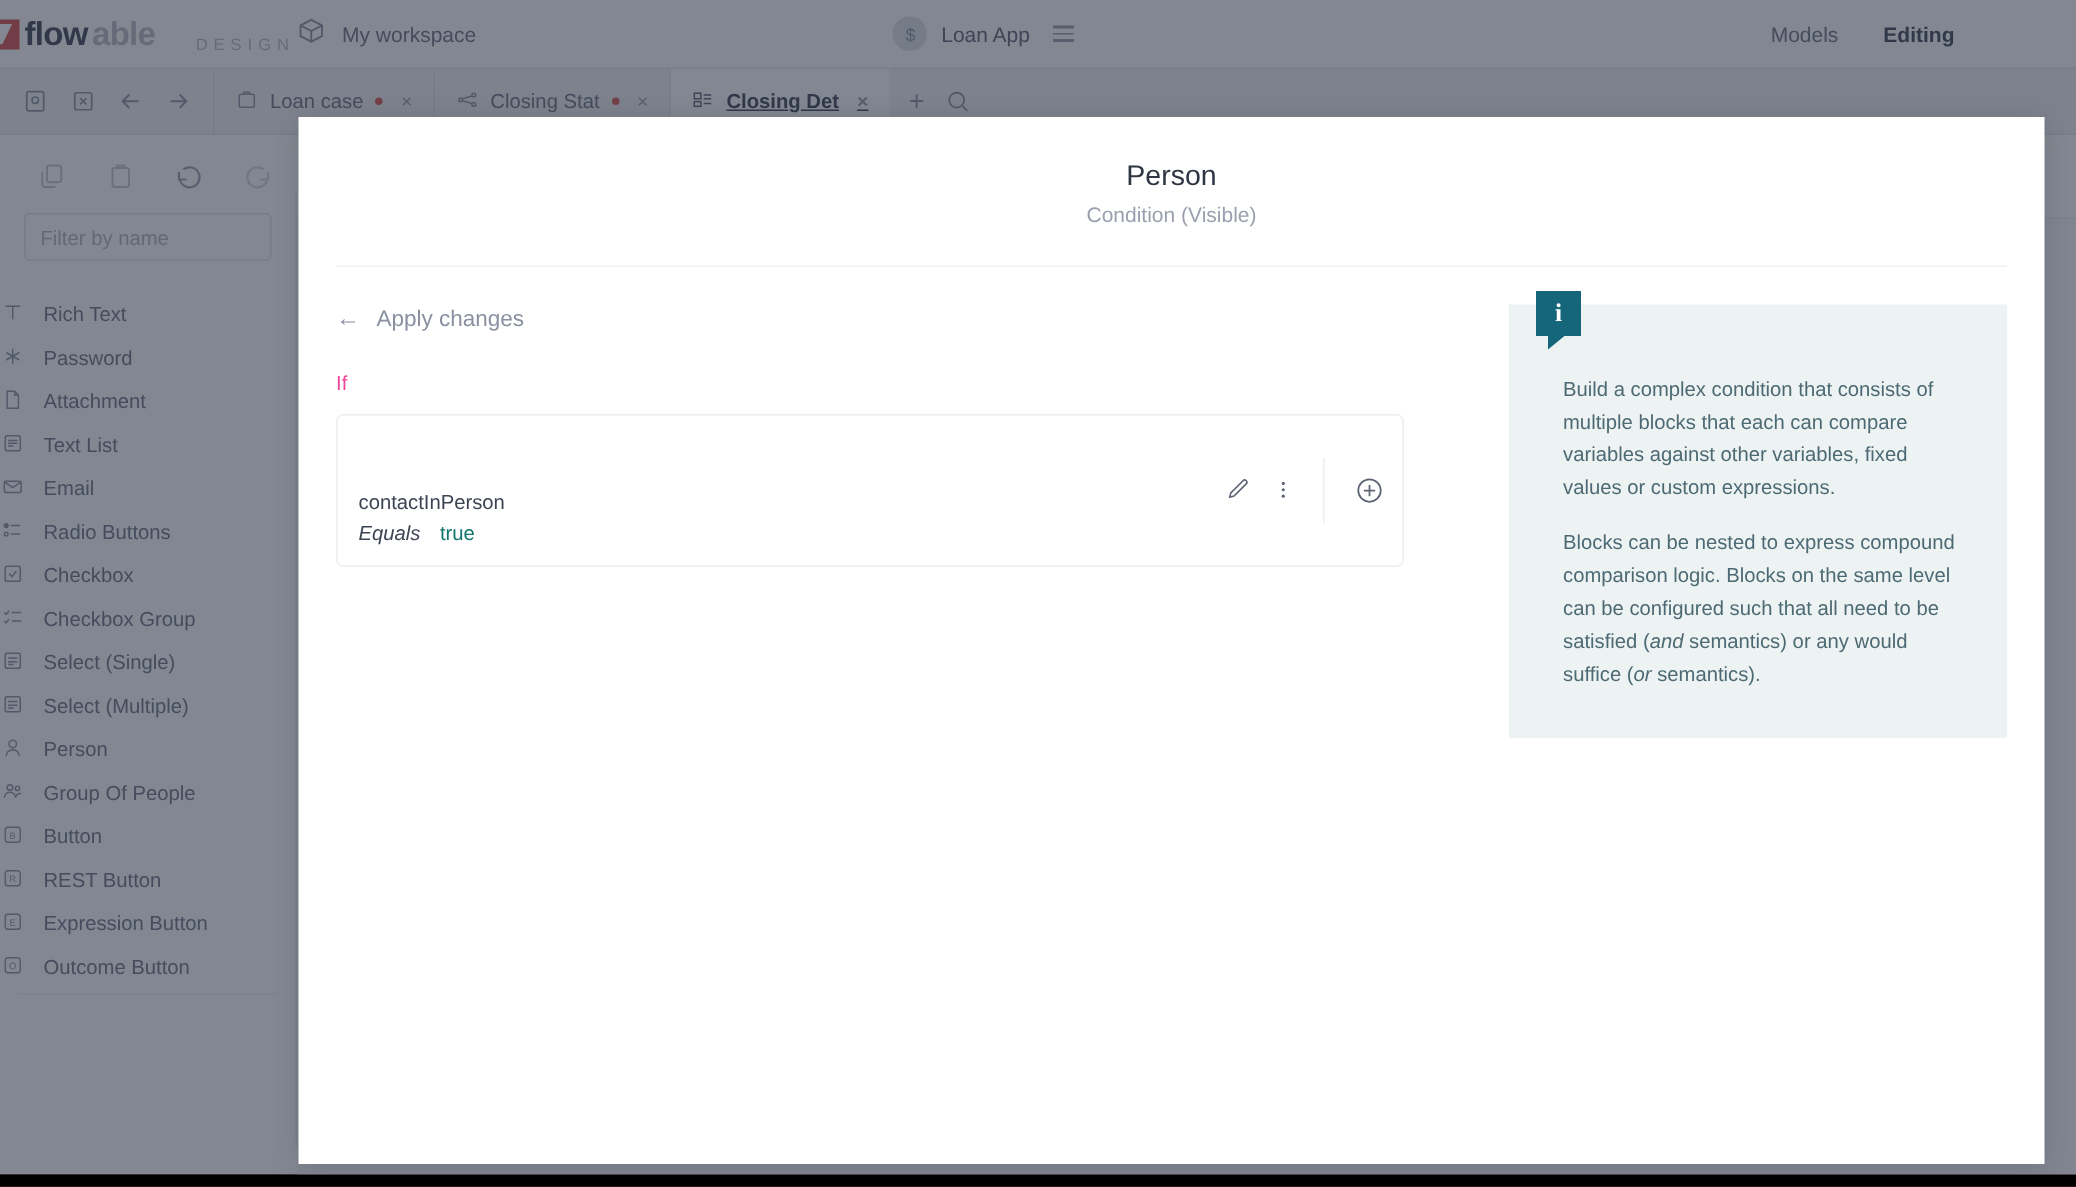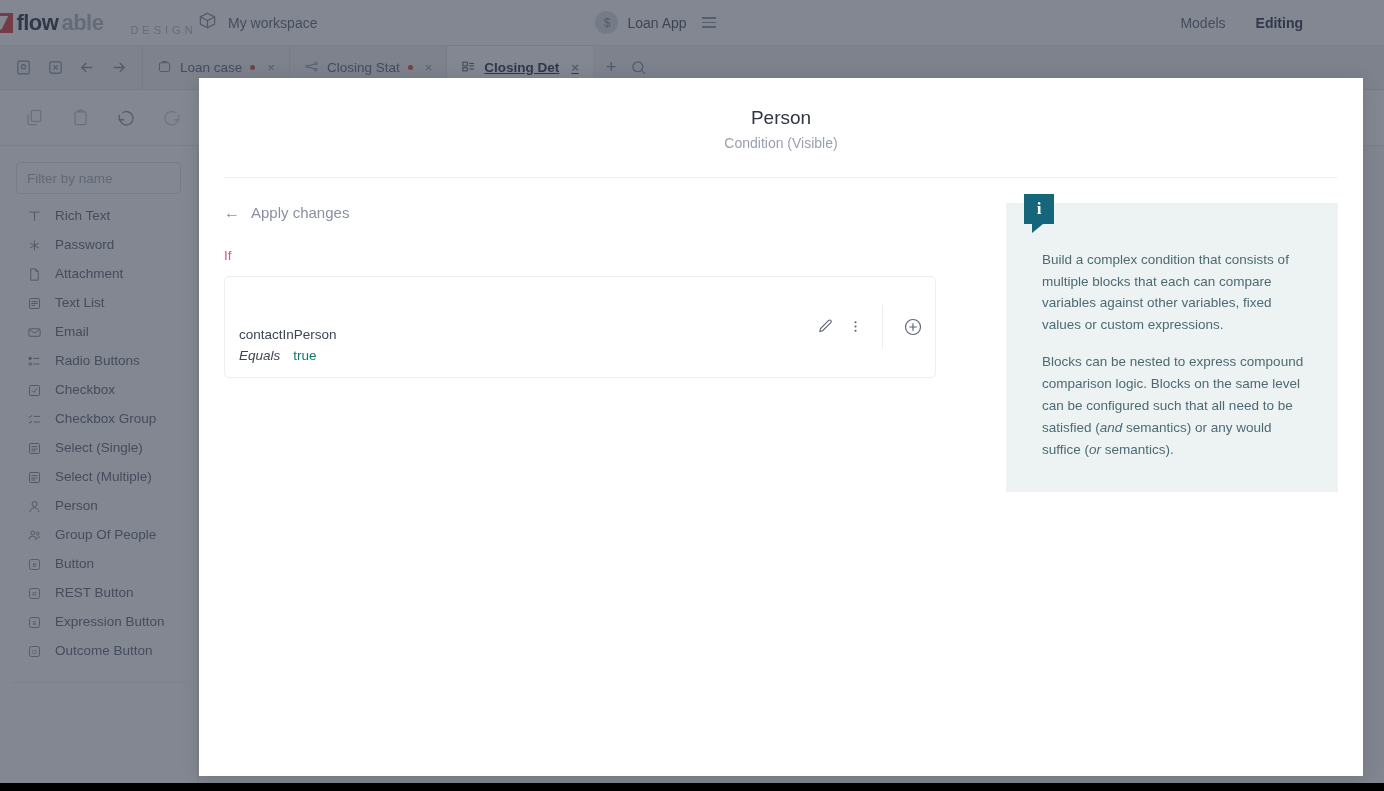--- a/index.html
+++ b/index.html
@@ -143,41 +143,40 @@
     display: flex; align-items: center;
     gap: 26px;
     padding-left: 24px;
     border-bottom: 1px solid #eceef1;
   }
   #editor-toolbar .tool-ico { width: 20px; height: 20px; }
 
   
   #palette {
     position: absolute;
-    left: 0; top: 148px;
+    left: 0; top: 128px;
     width: 198px; height: 637px;
     background: #ffffff;
     border-right: 1px solid #eceef1;
     padding: 14px 0 0 0;
     overflow: hidden;
   }
   .filter-box {
     margin: 0 16px 14px 16px;
     height: 32px;
     border: 1px solid #e2e4e9;
     border-radius: 4px;
     display: flex; align-items: center;
     padding: 0 10px;
     font-size: 13.5px; color: #b0b5bf;
     background: #fff;
   }
   .palette-item {
-    display: flex; align-items: flex-start; gap: 12px;
+    display: flex; align-items: flex-end; gap: 12px;
     height: 29px;
-    padding-left: 26px;
     font-size: 13.5px; color: #6c7383;
   }
   .palette-icon {
     width: 17px; height: 17px;
     flex: 0 0 auto;
     color: #8d93a0;
     display: flex; align-items: center; justify-content: center;
   }
   .palette-section {
     text-align: center;

